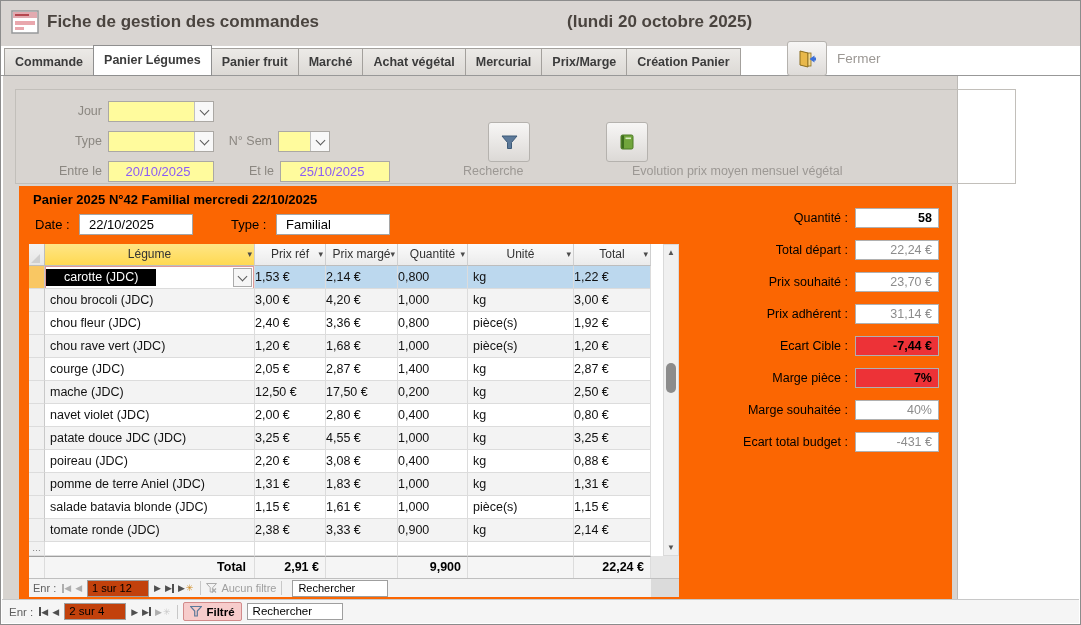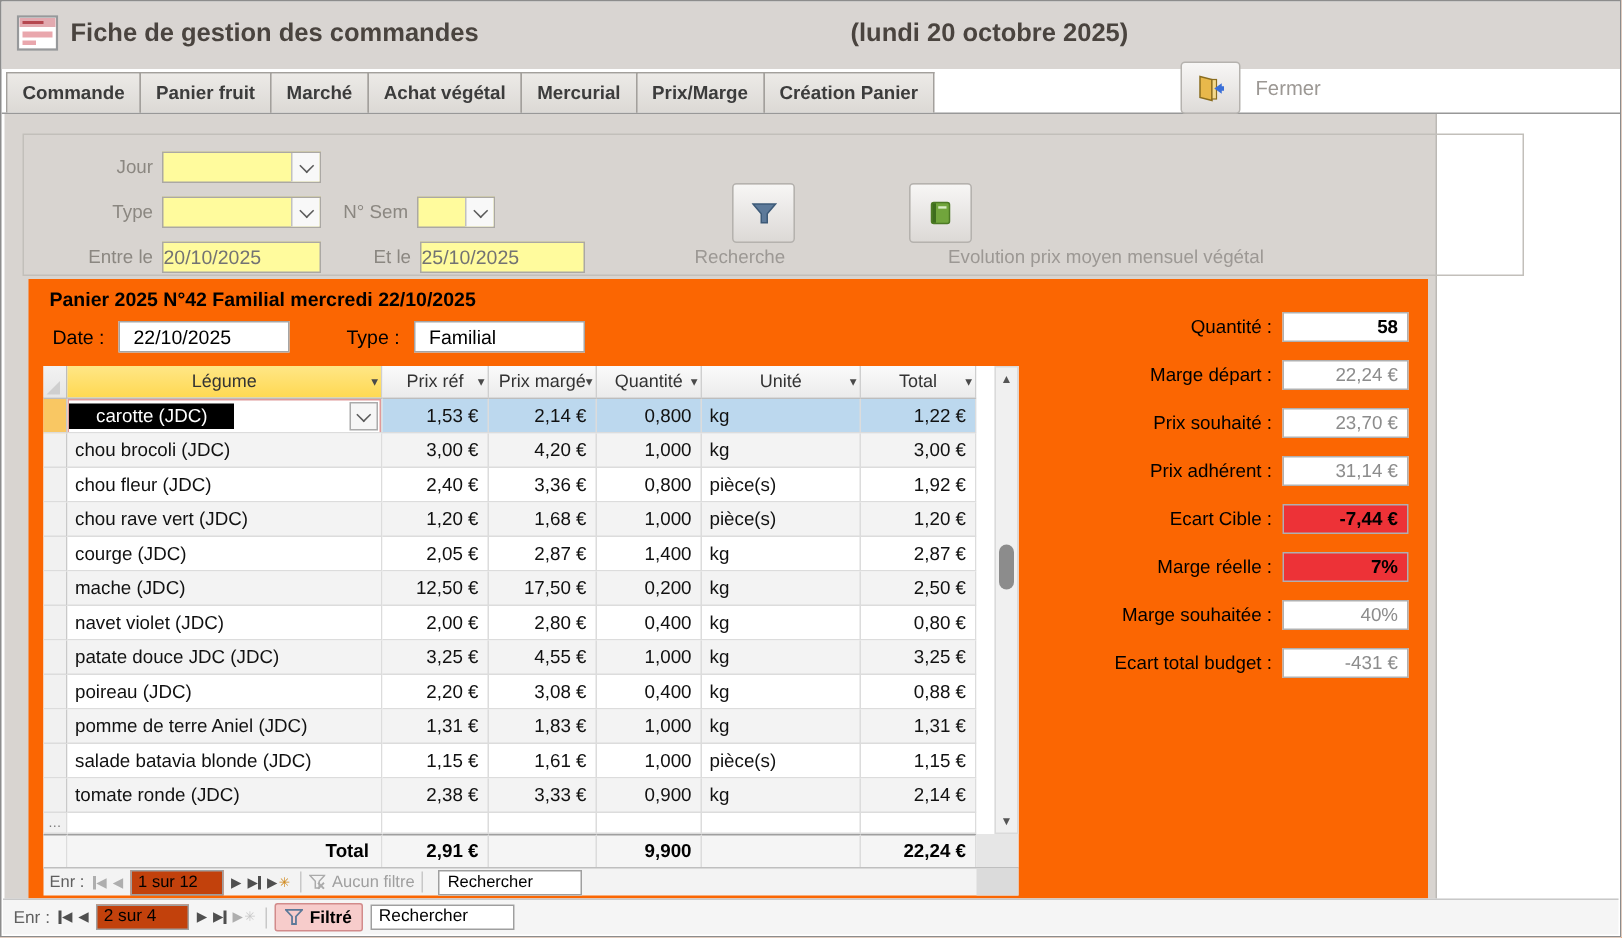--- a/index.html
+++ b/index.html
@@ -26,21 +26,21 @@
   .formbody{position:absolute;left:2px;top:75px;width:955px;height:524px;background:#d8d4d0;border-right:1px solid #bcb9b5;box-sizing:border-box;}
 
   
   .filterbox{position:absolute;left:12px;top:13px;width:1001px;height:95px;border:1px solid #c2bfba;box-sizing:border-box;padding-left:28px;}
   .flabel{position:absolute;font-size:12.5px;color:#8b8781;text-align:right;}
   .ycombo{position:absolute;height:21px;background:#fffb9d;border:1px solid #aba8a4;box-sizing:border-box;display:flex;}
   .ycombo .val{flex:1;font-size:12.5px;color:#000;line-height:19px;padding:0 4px;overflow:hidden;}
   .dd-btn{width:18px;background:#f8f8f8;border-left:1px solid #c0c0c0;display:flex;align-items:center;justify-content:center;}
   .chev{width:6px;height:6px;border-right:1.5px solid #5a5a5a;border-bottom:1.5px solid #5a5a5a;transform:rotate(45deg);margin-top:-3px;}
   .yfield{position:absolute;height:21px;background:#fffb9d;border:1px solid #aba8a4;box-sizing:border-box;
-          font-size:13px;color:#737373;text-align:left;padding:2px 6px 0 0;}
+          font-size:13px;color:#8b5cf6;text-align:center;padding:2px 6px 0 0;}
   .toolbtn{position:absolute;width:40px;height:38px;border:1px solid #b5b2ae;border-radius:3px;background:linear-gradient(#f7f6f5,#dcd9d6);
            display:flex;align-items:center;justify-content:center;}
   .toolbtn-label{position:absolute;font-size:12.5px;color:#9c9894;}
 
   
   .orangepanel{position:absolute;left:16px;top:110px;width:933px;height:413px;background:#fb6602;}
   .panier-title{position:absolute;left:14px;top:6px;font-size:13px;font-weight:bold;color:#000;}
   .olabel{position:absolute;font-size:13px;color:#000;}
   .wfield{position:absolute;height:21px;background:#fff;border:1px solid #a5a5a5;box-sizing:border-box;font-size:13px;color:#000;padding:2px 0 0 9px;}
 
@@ -51,21 +51,21 @@
   .hcell{position:relative;background:linear-gradient(#fbfbfb,#ebebeb);border-right:1px solid #cfcfcf;border-bottom:1px solid #bdbdbd;
          font-size:12px;color:#333;text-align:center;line-height:21px;overflow:hidden;}
   .hcell.amber{background:linear-gradient(#ffe686,#ffd952);}
   .harrow{position:absolute;right:2px;top:0;font-size:9px;color:#4a4a4a;line-height:21px;}
   .hsel{background:linear-gradient(#f2f2f2,#e6e6e6);border-right:1px solid #bdbdbd;border-bottom:1px solid #bdbdbd;position:relative;}
   .hsel:after{content:"";position:absolute;left:2px;bottom:2px;width:0;height:0;border-left:9px solid transparent;border-bottom:9px solid #cfcfcf;}
   .t-row{height:23px;font-size:12.5px;color:#111;}
   .t-row .cell{border-right:1px solid #dcdcdc;border-bottom:1px solid #dcdcdc;line-height:22px;overflow:hidden;white-space:nowrap;background:#fff;}
   .rows-host .t-row:nth-child(even) .cell{background:#f3f3f3;}
   .t-row .cell.sel{background:#f1f1f1 !important;border-right:1px solid #c9c9c9;}
-  .t-row .cell.num{text-align:right;padding-right:6px;}
+  .t-row .cell.num{text-align:left;padding-right:6px;}
   .t-row .cell.txtl{padding-left:5px;}
   .t-row.selected .cell{background:#bcd8ee !important;}
   .t-row.selected .cell.sel{background:#f9c763 !important;}
   .combo-wrap{display:none;}
   .t-row.selected .legume-cell{padding:0;background:#fff !important;}
   .t-row.selected .combo-wrap{display:flex;height:21px;margin:0;border:1px solid #e09a9a;background:#fff;align-items:center;}
   .sel-text{background:#000;color:#fff;padding:0 18px;font-size:12.5px;line-height:17px;}
   .combo-dd{margin-left:auto;width:17px;height:17px;margin-right:1px;border:1px solid #ababab;background:#f6f6f6;
             display:flex;align-items:center;justify-content:center;}
   .newrow{height:14px;}
@@ -124,20 +124,21 @@
       <rect x="4" y="17" width="9" height="3" fill="#e9a7ad"></rect>
     </svg>
     <span class="main-title">Fiche de gestion des commandes</span>
     <span class="date-note">(lundi 20 octobre 2025)</span>
   </div>
 
   <div class="tabstrip">
     <div class="tabbar">
 
     <div class="tab"><span>Commande</span></div>
+        <div class="tab active"><span>Panier Légumes</span></div>
         <div class="tab"><span>Panier fruit</span></div>
         <div class="tab"><span>Marché</span></div>
         <div class="tab"><span>Achat végétal</span></div>
         <div class="tab"><span>Mercurial</span></div>
         <div class="tab"><span>Prix/Marge</span></div>
         <div class="tab"><span>Création Panier</span></div>
       </div>
     <div class="close-area">
       <div class="close-btn">
         <svg width="20" height="18" viewBox="0 0 20 18">
@@ -419,37 +420,37 @@
         <span class="searchbox">Rechercher</span>
         <span class="nav-corner"></span>
       </div>
 
       <div class="summary">
         <div class="sumrow">
             <span class="sumlabel">Quantité :</span>
             <span class="sumval bold">58</span>
           </div>
         <div class="sumrow">
-            <span class="sumlabel">Marge départ :</span>
+            <span class="sumlabel">Total départ :</span>
             <span class="sumval">22,24 €</span>
           </div>
         <div class="sumrow">
             <span class="sumlabel">Prix souhaité :</span>
             <span class="sumval">23,70 €</span>
           </div>
         <div class="sumrow">
             <span class="sumlabel">Prix adhérent :</span>
             <span class="sumval">31,14 €</span>
           </div>
         <div class="sumrow">
             <span class="sumlabel">Ecart Cible :</span>
             <span class="sumval alert">-7,44 €</span>
           </div>
         <div class="sumrow">
-            <span class="sumlabel">Marge réelle :</span>
+            <span class="sumlabel">Marge pièce :</span>
             <span class="sumval alert">7%</span>
           </div>
         <div class="sumrow">
             <span class="sumlabel">Marge souhaitée :</span>
             <span class="sumval">40%</span>
           </div>
         <div class="sumrow">
             <span class="sumlabel">Ecart total budget :</span>
             <span class="sumval">-431 €</span>
           </div>

